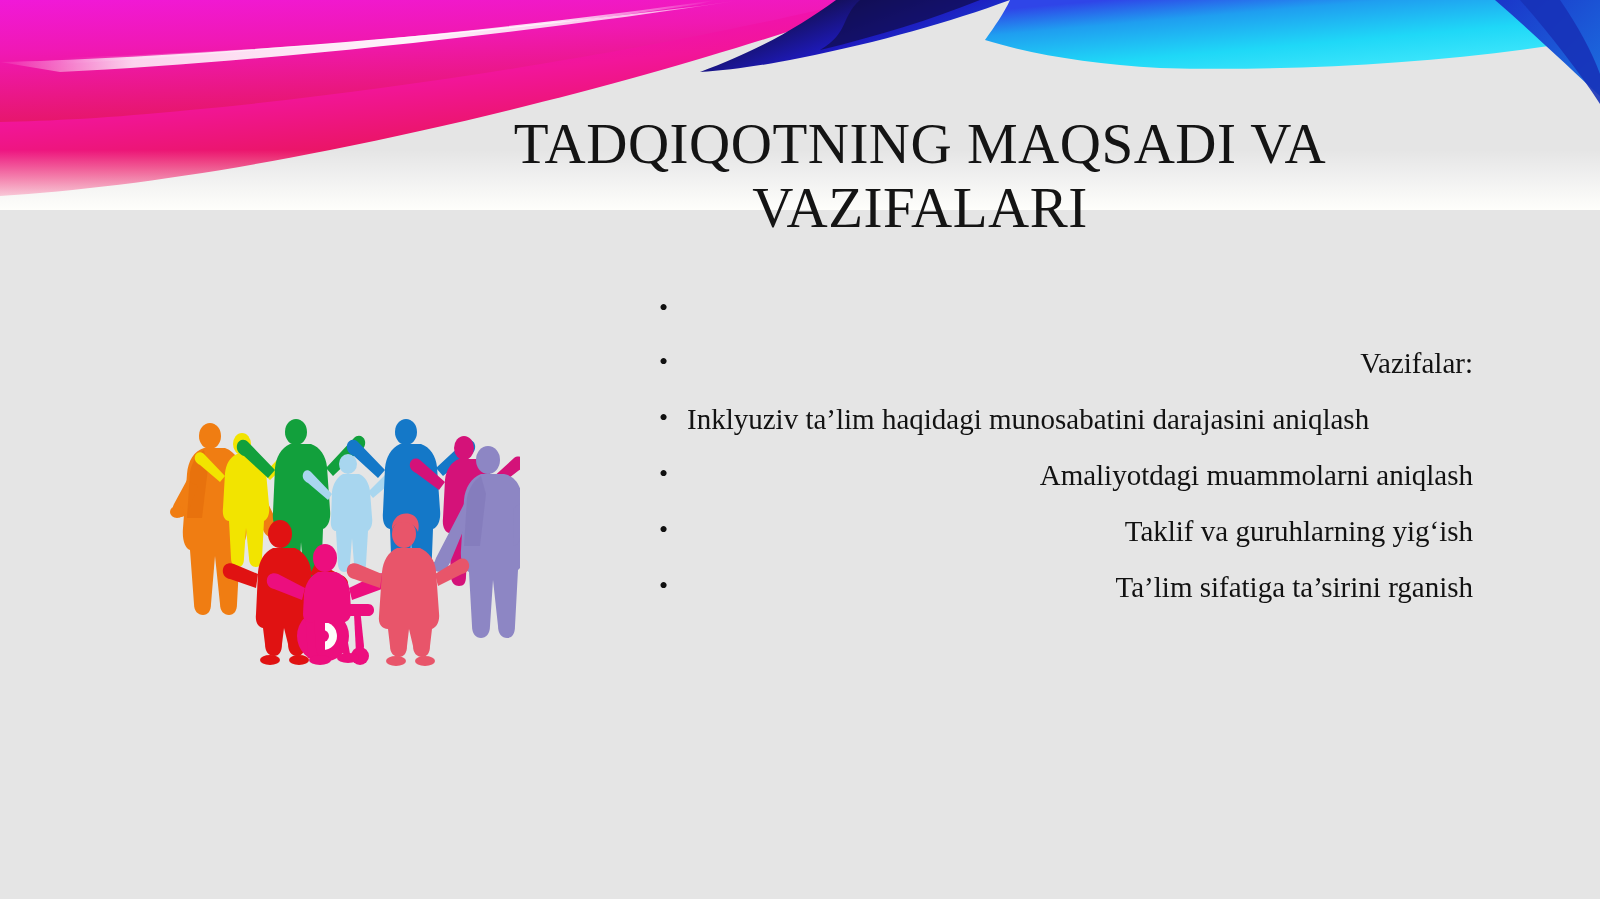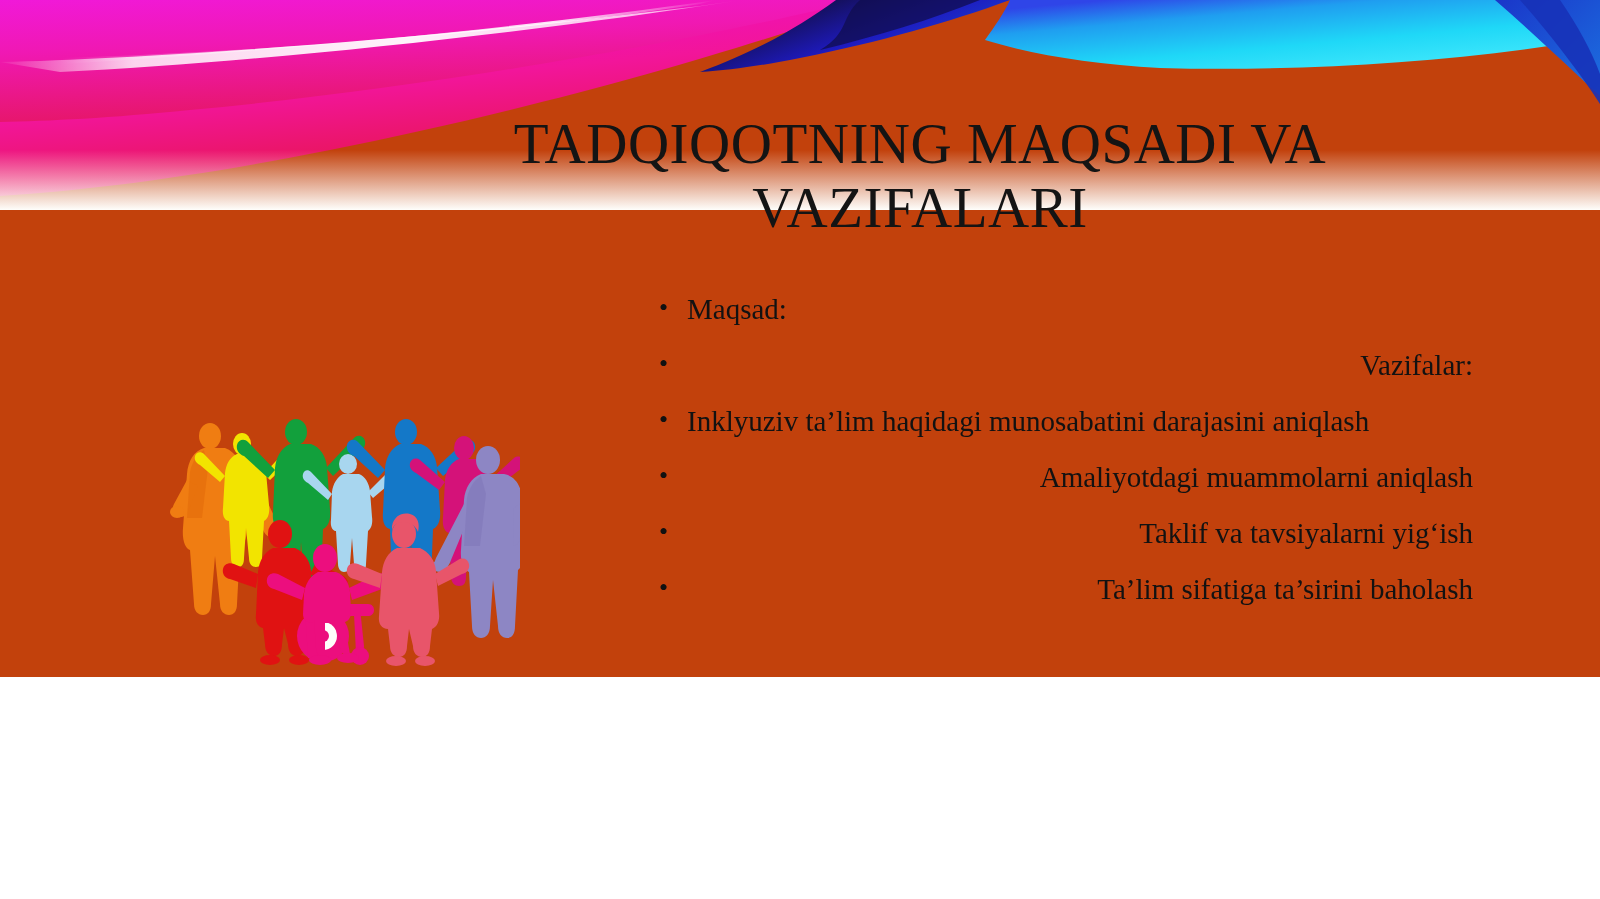--- a/index.html
+++ b/index.html
@@ -7,23 +7,23 @@
     margin: 0;
     padding: 0;
     background: #ffffff;
   }
   body {
     font-family: "Liberation Serif", "DejaVu Serif", serif;
   }
   #slide {
     position: relative;
     width: 1600px;
-    height: 677px;
+    height: 899px;
     overflow: hidden;
-    background: #c2410c;
+    background: #e5e5e5;
   }
 
   
   #banner {
     position: absolute;
     left: 0; top: 0;
     width: 1600px;
     height: 210px;
     overflow: hidden;
     pointer-events: none;
@@ -302,21 +302,20 @@
         </g>
       </g>
     </svg>
   </div>
 
   <div id="body-list">
 
     <div class="bullet-row">
       <div class="bullet-mark">•</div>
       <div class="bullet-text">
-        <span class="lead">Maqsad:</span>
       </div>
     </div>
 
     <div class="bullet-row">
       <div class="bullet-mark">•</div>
       <div class="bullet-text nojustify">
         <span class="lead">Vazifalar:</span>
       </div>
     </div>
 
@@ -325,23 +324,23 @@
       <div class="bullet-text">Inklyuziv ta’lim haqidagi munosabatini darajasini aniqlash</div>
     </div>
 
     <div class="bullet-row">
       <div class="bullet-mark">•</div>
       <div class="bullet-text nojustify">Amaliyotdagi muammolarni aniqlash</div>
     </div>
 
     <div class="bullet-row">
       <div class="bullet-mark">•</div>
-      <div class="bullet-text nojustify">Taklif va tavsiyalarni yig‘ish</div>
-    </div>
-
-    <div class="bullet-row">
-      <div class="bullet-mark">•</div>
-      <div class="bullet-text nojustify">Ta’lim sifatiga ta’sirini baholash</div>
+      <div class="bullet-text nojustify">Taklif va guruhlarning yig‘ish</div>
+    </div>
+
+    <div class="bullet-row">
+      <div class="bullet-mark">•</div>
+      <div class="bullet-text nojustify">Ta’lim sifatiga ta’sirini rganish</div>
     </div>
 
   </div>
 
 </div>
 
 </body></html>

